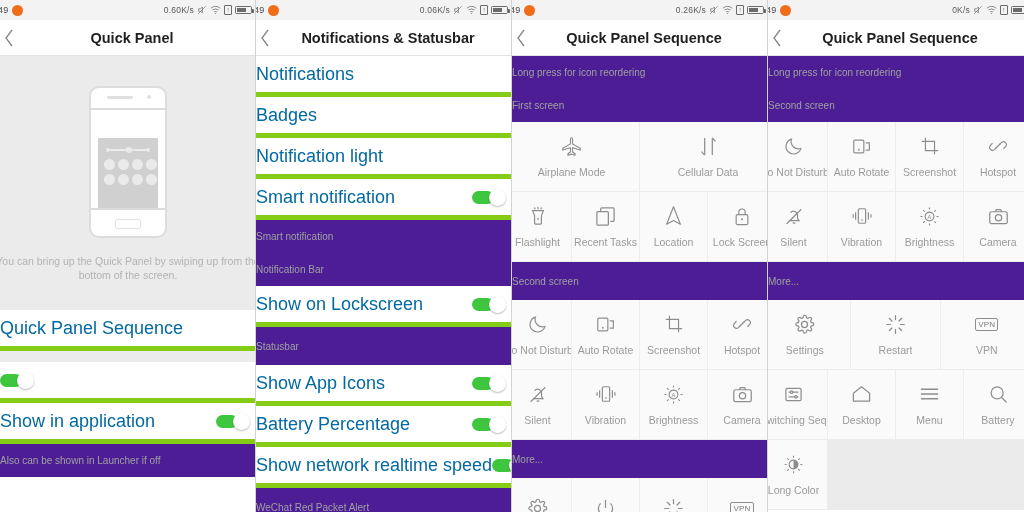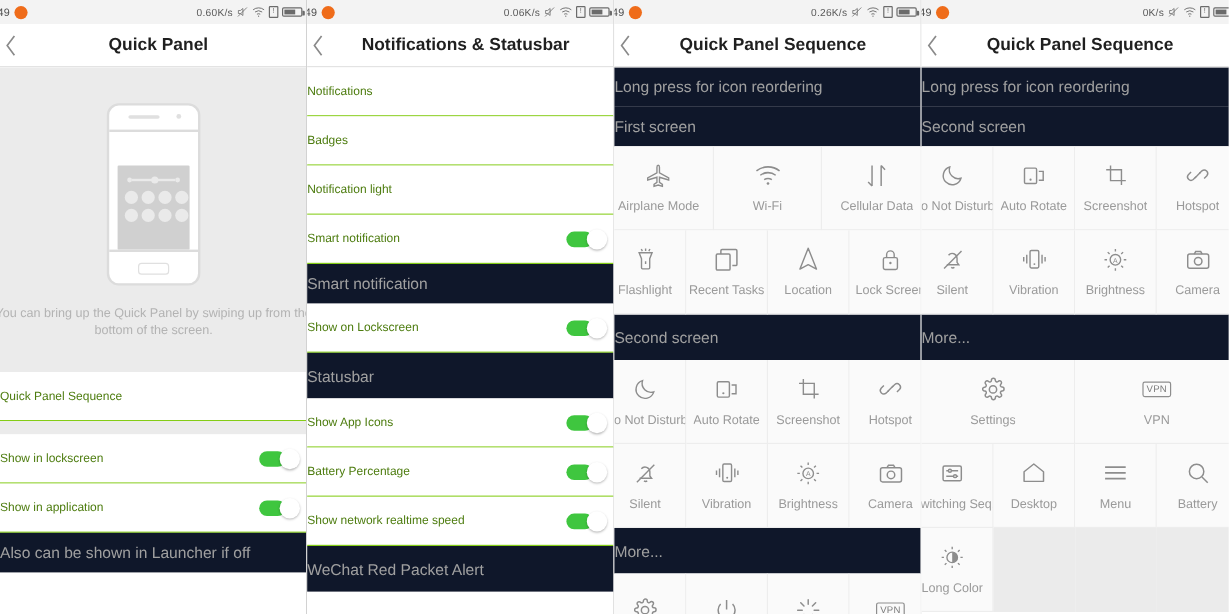--- a/index.html
+++ b/index.html
@@ -89,30 +89,30 @@
     padding-left: 8px;
   }
 
   
   .scroll { width: 100%; height: 456px; overflow: hidden; background: #fff; }
   .row {
     height: 41px; width: 100%;
     display: flex; align-items: center;
     padding: 0 14px 0 8px;
     background: #fff;
-    border-bottom: 1px solid #84cc16;
-    font-size: 10px; color: #4d7c0f;
+    border-bottom: 5px solid #84cc16;
+    font-size: 18px; color: #0369a1;
   }
   .row .lbl { flex: 1; white-space: nowrap; }
   .section {
     height: 33px; width: 100%;
     display: flex; align-items: center;
     padding: 0 8px;
-    background: #0f172a;
-    font-size: 13px; color: #a0a0a0;
+    background: #4c1d95;
+    font-size: 10px; color: #a0a0a0;
     white-space: nowrap;
   }
   .section.tall { height: 38px; }
   .gap { height: 11px; width: 100%; background: #ebebeb; }
 
   
   .toggle {
     width: 34px; height: 17px;
     position: relative; flex: none;
   }
@@ -288,21 +288,20 @@
             <span class="home"></span>
           </div>
           <div class="cap">You can bring up the Quick Panel by swiping up from the bottom of the screen.</div>
         </div>
 
         <div class="row">
           <span class="lbl">Quick Panel Sequence</span>
         </div>
         <div class="gap"></div>
         <div class="row">
-          <span class="lbl">Show in lockscreen</span>
           <span class="toggle">
               <span class="track"></span>
               <span class="knob"></span>
             </span>
         </div>
         <div class="row">
           <span class="lbl">Show in application</span>
           <span class="toggle">
               <span class="track"></span>
               <span class="knob"></span>
@@ -368,20 +367,23 @@
         <div class="row">
           <span class="lbl">Smart notification</span>
           <span class="toggle">
               <span class="track"></span>
               <span class="knob"></span>
             </span>
         </div>
         <div class="section">
           <span>Smart notification</span>
         </div>
+        <div class="section">
+          <span>Notification Bar</span>
+        </div>
         <div class="row">
           <span class="lbl">Show on Lockscreen</span>
           <span class="toggle">
               <span class="track"></span>
               <span class="knob"></span>
             </span>
         </div>
         <div class="section tall">
           <span>Statusbar</span>
         </div>
@@ -465,31 +467,20 @@
           <div class="tile">
             <span class="ti">
               <svg width="21" height="21" viewBox="0 0 24 24" fill="none" stroke="#8d8d8d" stroke-width="1.3">
                   <path d="M12 2c-.8 0-1.2.8-1.2 1.8v5.3L2 14v2l8.8-2.6v4.9L8 20.2V22l4-1.2 4 1.2v-1.8l-2.8-1.9v-4.9L22 16v-2l-8.8-4.9V3.8C13.2 2.8 12.8 2 12 2z"></path>
                 </svg>
             </span>
             <span class="tl">Airplane Mode</span>
           </div>
           <div class="tile">
             <span class="ti">
-              <svg width="22" height="19" viewBox="0 0 24 20" fill="none" stroke="#8d8d8d" stroke-width="1.4">
-                  <path d="M1.5 5.5a17 17 0 0 1 21 0"></path>
-                  <path d="M5 9.5a11.5 11.5 0 0 1 14 0"></path>
-                  <path d="M8.5 13.5a6.5 6.5 0 0 1 7 0"></path>
-                  <circle cx="12" cy="17" r="1.2" fill="#8d8d8d" stroke="none"></circle>
-                </svg>
-            </span>
-            <span class="tl">Wi-Fi</span>
-          </div>
-          <div class="tile">
-            <span class="ti">
               <svg width="19" height="21" viewBox="0 0 20 22" fill="none" stroke="#8d8d8d" stroke-width="1.3">
                   <path d="M6 2v18M6 20l-3.4-3.6M14 20V2M14 2l3.4 3.6"></path>
                 </svg>
             </span>
             <span class="tl">Cellular Data</span>
           </div>
         </div>
 
         <div class="tilerow">
           <div class="tile">
@@ -799,20 +790,28 @@
             <span class="ti">
               <svg width="21" height="21" viewBox="0 0 22 22" fill="none" stroke="#8d8d8d" stroke-width="1.3">
                   <circle cx="11" cy="11" r="3.2"></circle>
                   <path d="M17.6 13.2a1.4 1.4 0 0 0 .28 1.55l.05.05a1.7 1.7 0 1 1-2.4 2.4l-.05-.05a1.4 1.4 0 0 0-1.55-.28 1.4 1.4 0 0 0-.85 1.28v.14a1.7 1.7 0 1 1-3.4 0v-.07a1.4 1.4 0 0 0-.92-1.28 1.4 1.4 0 0 0-1.55.28l-.05.05a1.7 1.7 0 1 1-2.4-2.4l.05-.05a1.4 1.4 0 0 0 .28-1.55 1.4 1.4 0 0 0-1.28-.85h-.14a1.7 1.7 0 1 1 0-3.4h.07a1.4 1.4 0 0 0 1.28-.92 1.4 1.4 0 0 0-.28-1.55l-.05-.05a1.7 1.7 0 1 1 2.4-2.4l.05.05a1.4 1.4 0 0 0 1.55.28h.07a1.4 1.4 0 0 0 .85-1.28v-.14a1.7 1.7 0 1 1 3.4 0v.07a1.4 1.4 0 0 0 .85 1.28 1.4 1.4 0 0 0 1.55-.28l.05-.05a1.7 1.7 0 1 1 2.4 2.4l-.05.05a1.4 1.4 0 0 0-.28 1.55v.07a1.4 1.4 0 0 0 1.28.85h.14a1.7 1.7 0 1 1 0 3.4h-.07a1.4 1.4 0 0 0-1.28.85z"></path>
                 </svg>
             </span>
             <span class="tl">Settings</span>
           </div>
           <div class="tile">
             <span class="ti">
+              <svg width="21" height="21" viewBox="0 0 22 22" fill="none" stroke="#8d8d8d" stroke-width="1.3" stroke-linecap="round">
+                  <path d="M11 1.8v4M11 16.2v4M1.8 11h4M16.2 11h4M4.5 4.5l2.8 2.8M14.7 14.7l2.8 2.8M17.5 4.5l-2.8 2.8M7.3 14.7l-2.8 2.8"></path>
+                </svg>
+            </span>
+            <span class="tl">Restart</span>
+          </div>
+          <div class="tile">
+            <span class="ti">
                 <span class="vpnbox">VPN</span>
               </span>
             <span class="tl">VPN</span>
           </div>
         </div>
 
         <div class="tilerow">
           <div class="tile">
             <span class="ti">
               <svg width="21" height="19" viewBox="0 0 22 20" fill="none" stroke="#8d8d8d" stroke-width="1.3">

